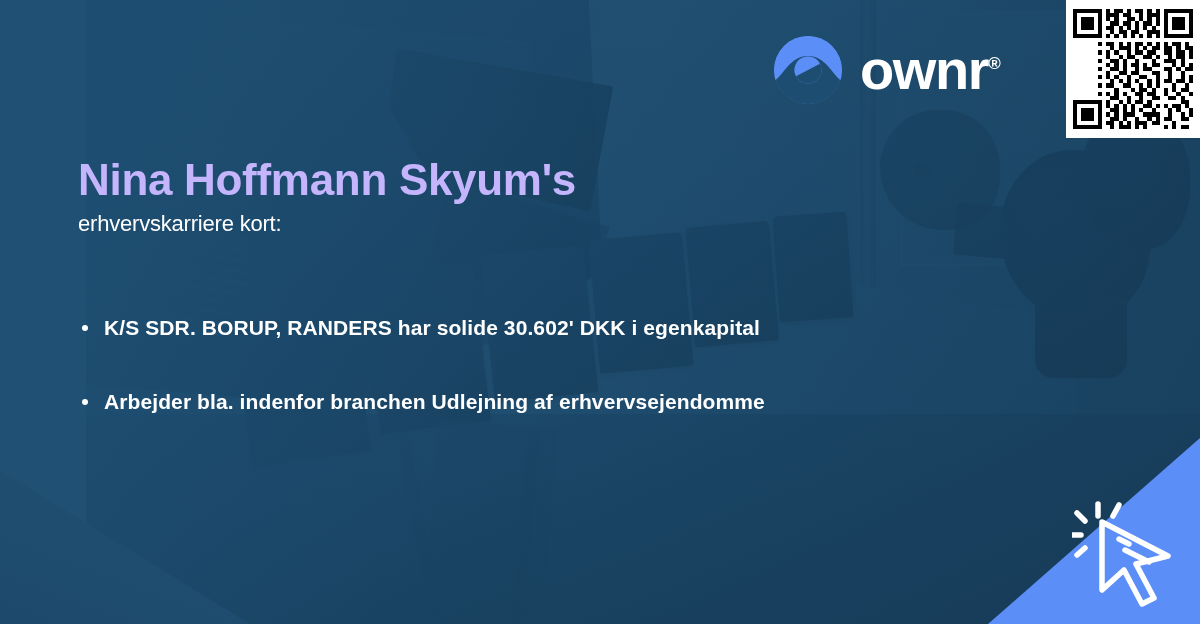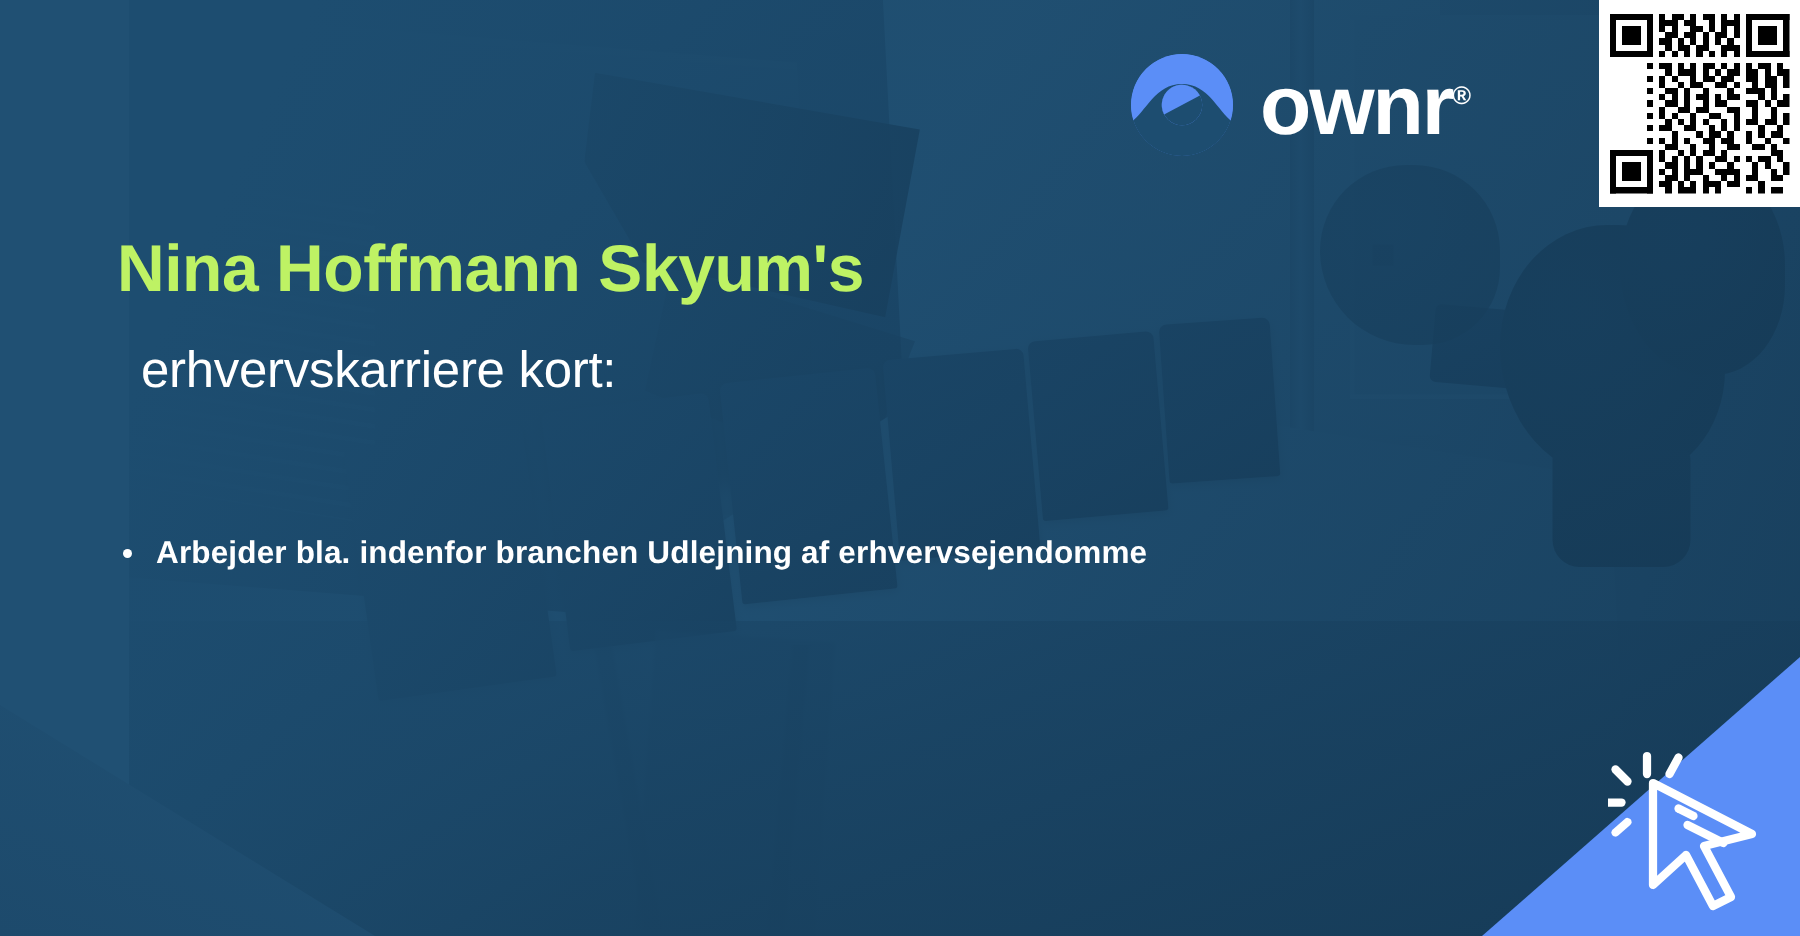--- a/index.html
+++ b/index.html
@@ -220,21 +220,21 @@
   }
   .cursor-icon {
     position: absolute;
     right: 12px; bottom: 14px;
     width: 116px; height: 112px;
   }
 
   
   .logo {
     position: absolute;
-    left: 752px; top: 34px;
+    left: 772px; top: 34px;
     display: flex;
     align-items: center;
     gap: 16px;
     justify-content: space-between;
   }
   .logo-mark { width: 72px; height: 72px; display: block; }
   .logo-word {
     font-size: 56px;
     font-weight: bold;
     color: #ffffff;
@@ -259,36 +259,36 @@
     display: flex;
     align-items: center;
     justify-content: center;
   }
   .qr-box svg { display: block; }
 
   
   .headline {
     position: absolute;
     left: 78px; top: 156px;
-    color: #bef264;
+    color: #c4b5fd;
     font-size: 44px;
     font-weight: bold;
     line-height: 1.08;
     letter-spacing: -0.3px;
     margin: 0;
   }
   .subhead {
     position: absolute;
     left: 78px; top: 211px;
     color: #ffffff;
-    font-size: 34px;
+    font-size: 22px;
     font-weight: normal;
     line-height: 1.2;
     letter-spacing: -0.2px;
-    margin: 16px;
+    margin: 0;
     text-align: center;
   }
   .bullets {
     position: absolute;
     left: 78px; top: 312px;
     width: 920px;
     margin: 0;
     padding: 0;
     list-style: none;
   }
@@ -576,20 +576,24 @@
       </g>
     </svg>
   </div>
 
   <h1 class="headline">Nina Hoffmann Skyum's</h1>
   <h2 class="subhead">erhvervskarriere kort:</h2>
 
   <ul class="bullets">
     <li class="bullet">
       <span class="dot"></span>
+      <span class="txt">K/S SDR. BORUP, RANDERS har solide 30.602' DKK i egenkapital</span>
+    </li>
+    <li class="bullet">
+      <span class="dot"></span>
       <span class="txt">Arbejder bla. indenfor branchen Udlejning af erhvervsejendomme</span>
     </li>
   </ul>
 
   <div class="corner-triangle" style="background:#5b8ef7"></div>
   <svg class="cursor-icon" viewBox="0 0 116 112">
     <g fill="none" stroke="#ffffff" stroke-width="5.5" stroke-linecap="round" stroke-linejoin="round">
       <path d="M30 24 L96 58 L64 66 L82 100 L70 106 L52 72 L30 92 Z"></path>
       <path d="M26 18 L26 6"></path>
       <path d="M13 23 L5 15"></path>

